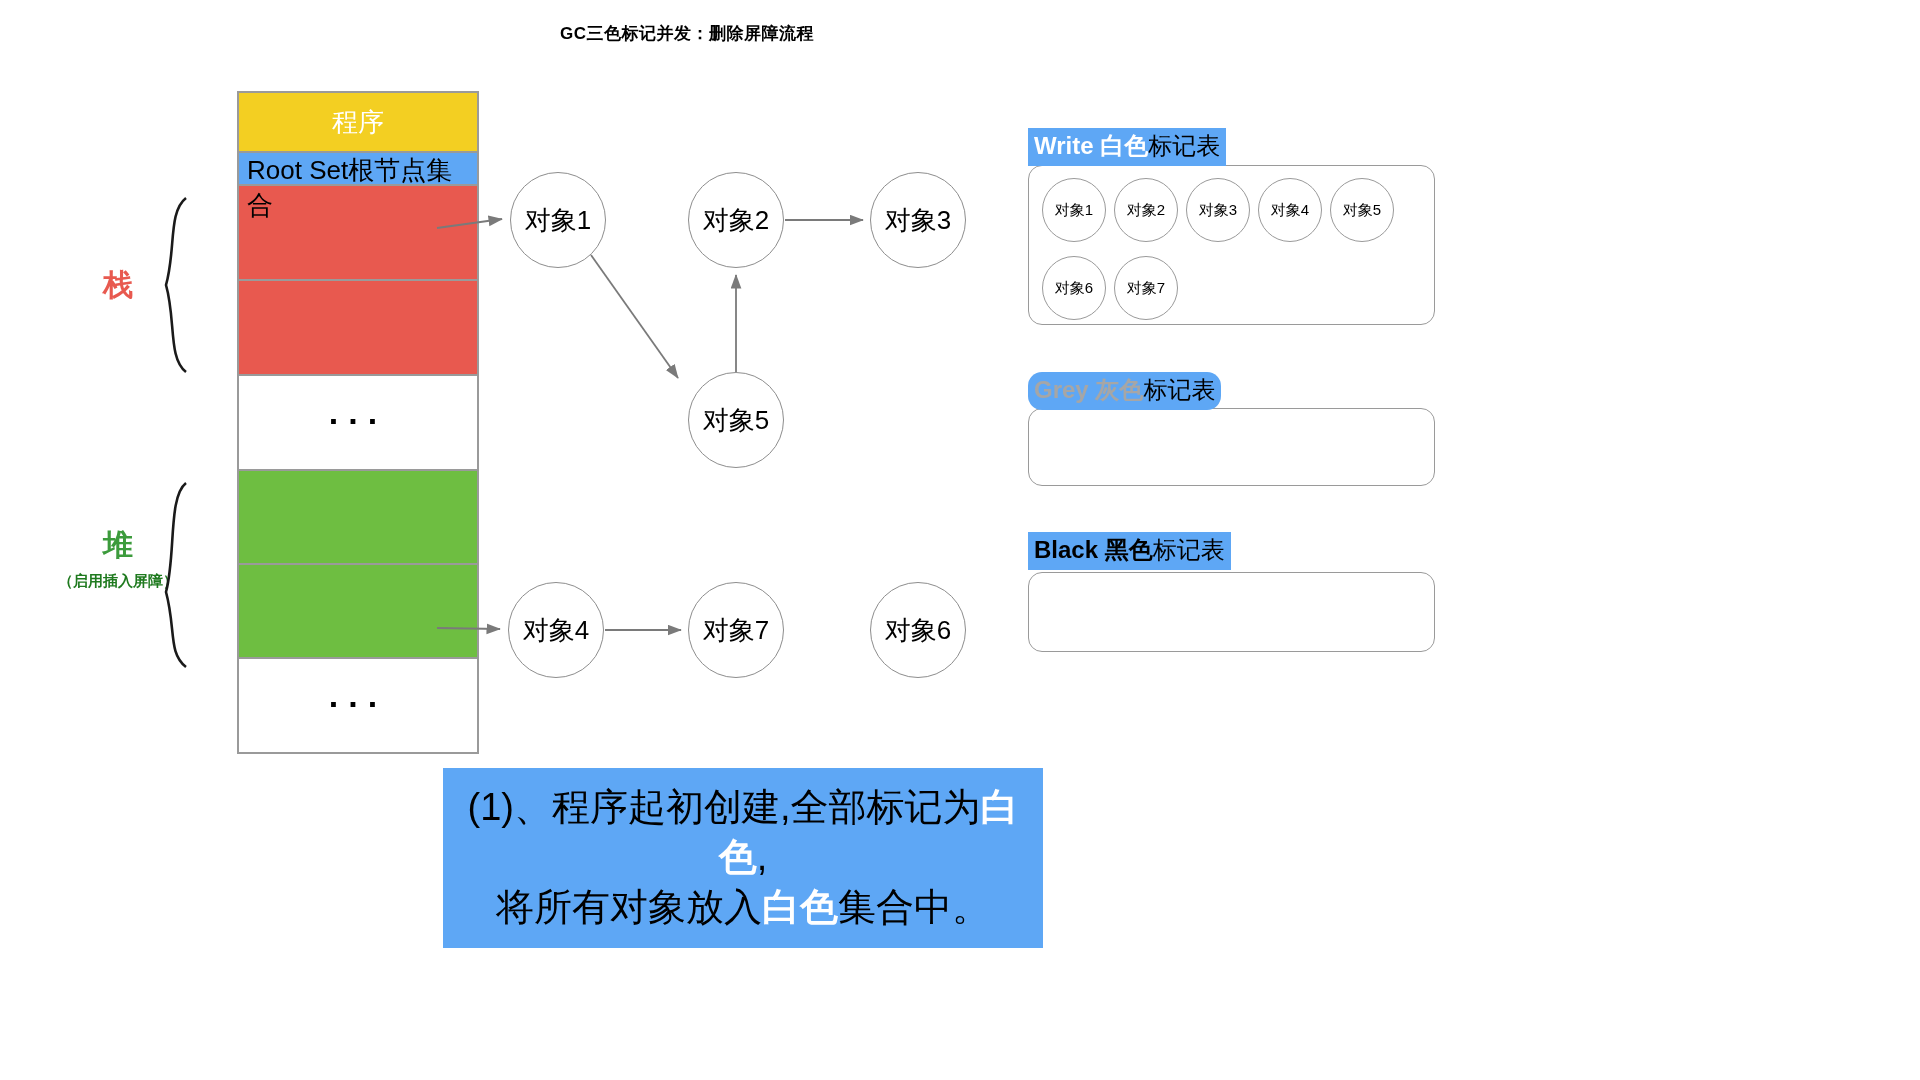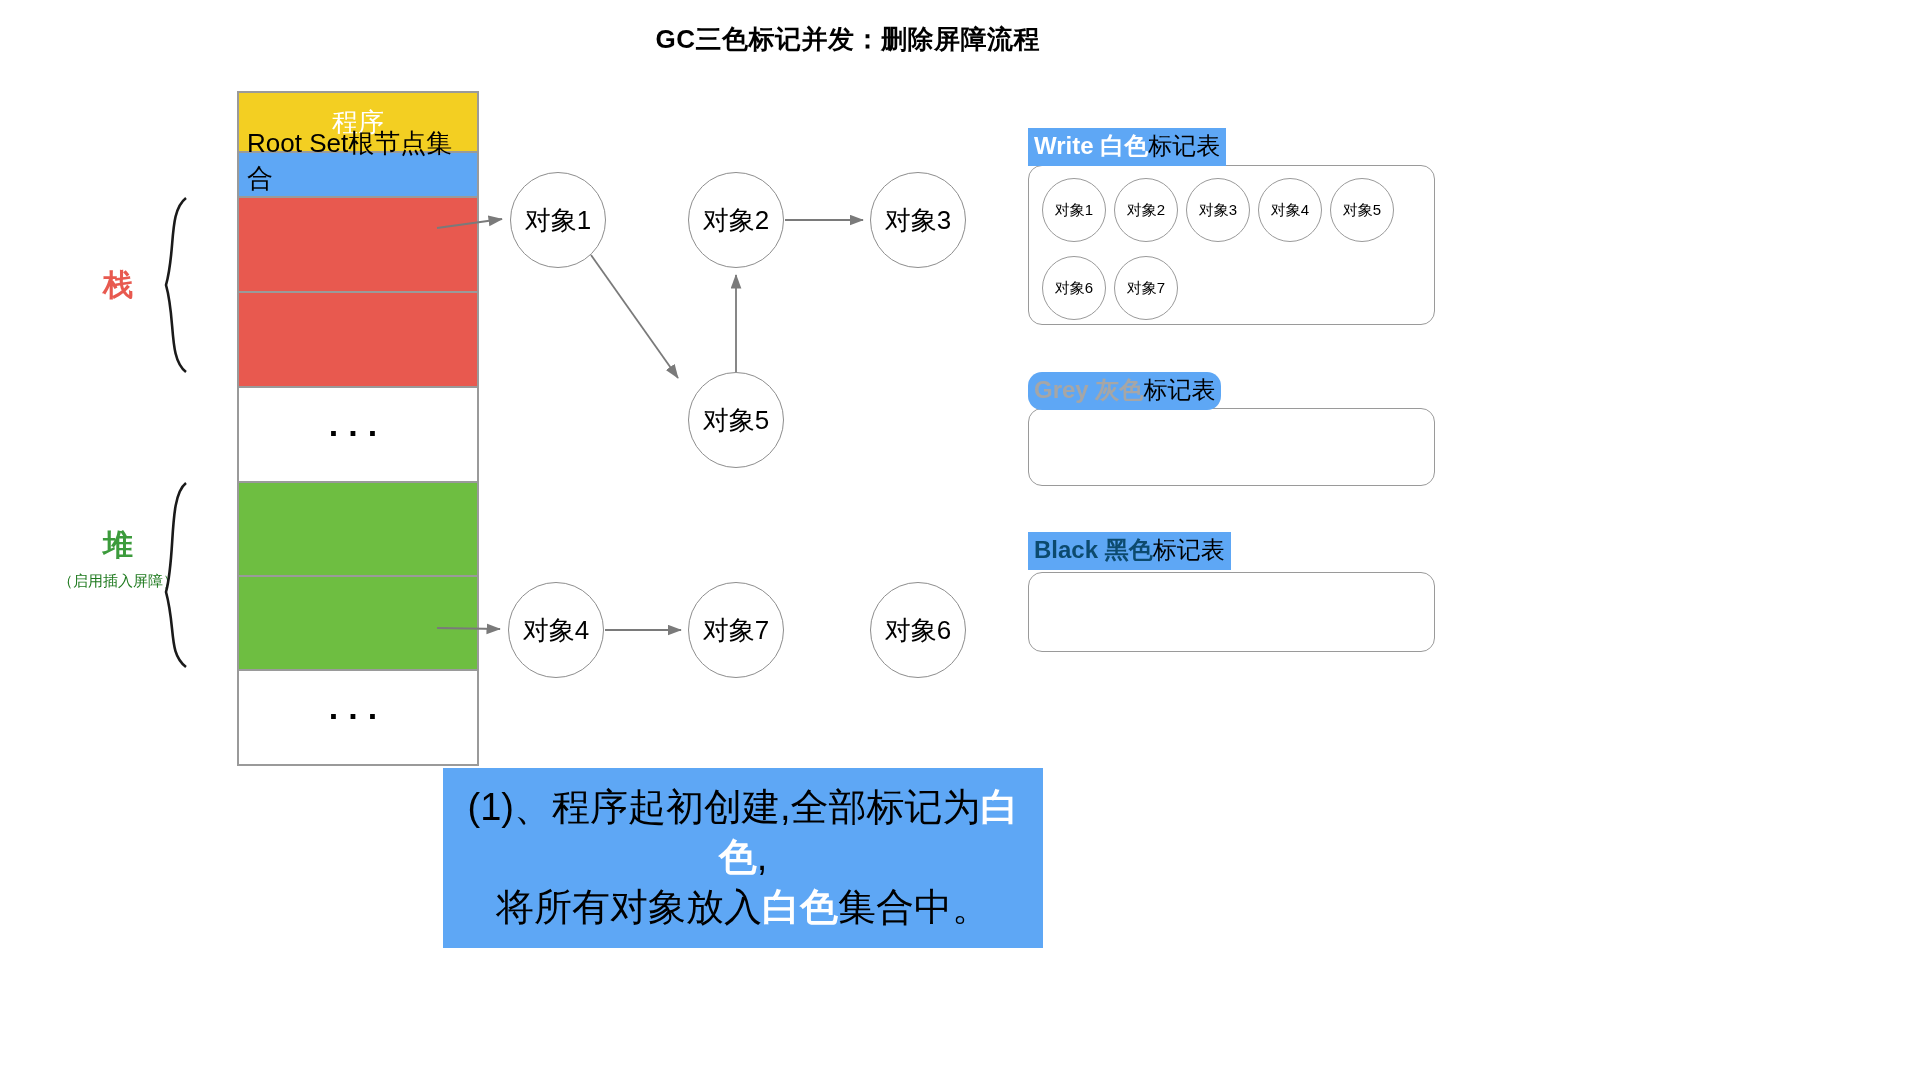--- a/index.html
+++ b/index.html
@@ -2,42 +2,42 @@
 <html><head>
 <meta charset="utf-8">
 <title>GC Tri-color Diagram</title>
 <style>
   html,body{margin:0;padding:0;background:#ffffff;}
   body{width:1920px;height:1080px;position:relative;overflow:hidden;
        font-family:"Liberation Sans","DejaVu Sans",sans-serif;color:#000;}
   .stage{position:absolute;left:0;top:0;width:1920px;height:1080px;}
 
   
-  #title{position:absolute;left:560px;top:22px;width:480px;text-align:right;
-         font-size:26px;font-weight:bold;letter-spacing:0.5px;}
+  #title{position:absolute;left:560px;top:22px;width:480px;text-align:left;
+         font-size:17px;font-weight:bold;letter-spacing:0.5px;}
 
   
   #mem{position:absolute;left:193px;top:91px;width:242px;padding-left:44px;}
   .memcell{box-sizing:border-box;width:242px;border:2px solid #9a9a9a;}
   #cell-prog{height:62px;background:#F3CF22;color:#ffffff;font-size:26px;
              display:flex;align-items:center;justify-content:center;}
-  #cell-root{height:45px;background:#5EA7F5;font-size:26px;color:#000;
-             display:flex;align-items:flex-end;padding-left:8px;border-top:none;}
+  #cell-root{height:33px;background:#5EA7F5;font-size:26px;color:#000;
+             display:flex;align-items:flex-start;padding-left:8px;border-top:none;}
   .cell-red{height:95px;background:#E8594F;border-top:none;}
   .cell-green{height:94px;background:#6EBE41;border-top:none;}
   .cell-dots{height:95px;background:#ffffff;border-top:none;
              display:flex;align-items:center;justify-content:center;
              font-size:34px;letter-spacing:10px;color:#000;font-weight:bold;}
   .cell-dots span{display:inline-block;transform:translateY(-10px);}
   #label-stack{position:absolute;left:78px;top:265px;width:80px;text-align:center;
                color:#E8594F;font-size:30px;font-weight:bold;}
   #label-heap{position:absolute;left:58px;top:525px;width:120px;text-align:center;
               color:#3C9B3C;font-size:30px;font-weight:bold;}
   #label-heap-sub{position:absolute;left:28px;top:572px;width:180px;text-align:center;
-                  color:#1F7A1F;font-size:15px;font-weight:normal;}
+                  color:#1F7A1F;font-size:15px;font-weight:bold;}
 
   
   .node{position:absolute;width:96px;height:96px;border-radius:50%;
         border:1.6px solid #8d8d8d;background:#ffffff;
         display:flex;align-items:center;justify-content:center;
         font-size:26px;color:#000;box-sizing:border-box;}
   .tbl-hdr{position:absolute;background:#5EA7F5;font-size:24px;font-weight:bold;
            padding:2px 6px 4px 6px;white-space:nowrap;z-index:3;}
   .tbl-hdr .en{font-weight:bold;}
   .tbl-hdr .cn2{color:#000;font-weight:normal;}
@@ -45,21 +45,21 @@
            background:#ffffff;box-sizing:border-box;z-index:1;}
   .chipwrap{position:absolute;z-index:2;display:flex;flex-wrap:wrap;
             gap:10px 8px;padding:10px 0 0 14px;box-sizing:border-box;}
   .chip{width:64px;height:64px;border-radius:50%;border:1.4px solid #9a9a9a;
         background:#ffffff;display:flex;align-items:center;justify-content:center;
         font-size:15px;color:#000;box-sizing:border-box;}
 
   
   .hdr-white .en,.hdr-white .cn1{color:#ffffff;}
   .hdr-grey  .en,.hdr-grey  .cn1{color:#A6A6A6;}
-  .hdr-black .en,.hdr-black .cn1{color:#0c4a6e;}
+  .hdr-black .en,.hdr-black .cn1{color:#000000;}
 
   
   #caption{position:absolute;left:443px;top:768px;width:600px;
            background:#5EA7F5;color:#000;font-size:38px;line-height:1.32;
            text-align:center;padding:14px 6px 16px 6px;box-sizing:border-box;}
   #caption .w{color:#ffffff;font-weight:bold;}
   #caption .ln{display:block;}
 </style>
 </head>
 <body>

